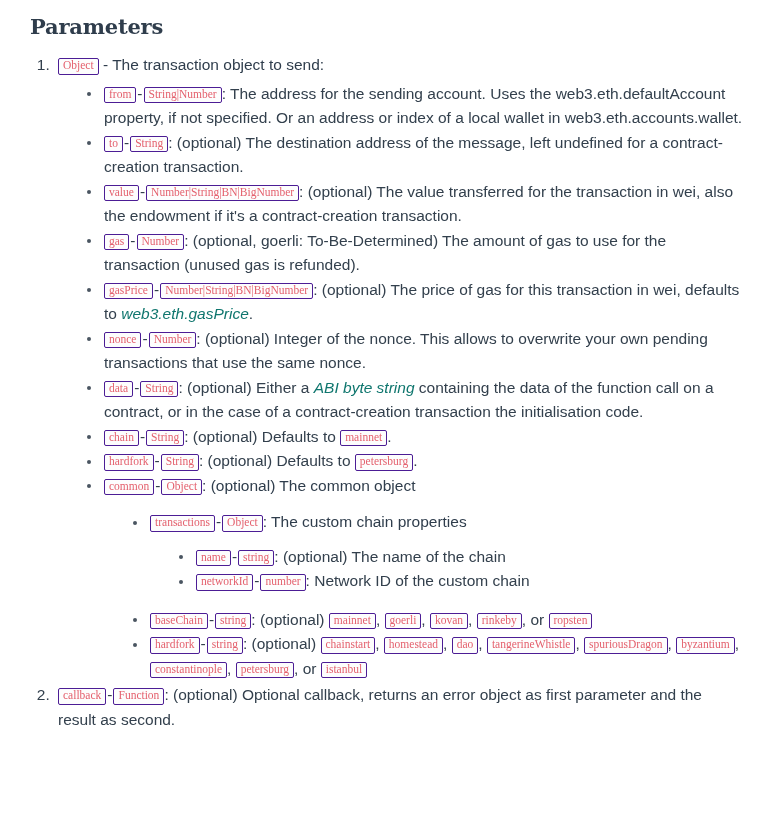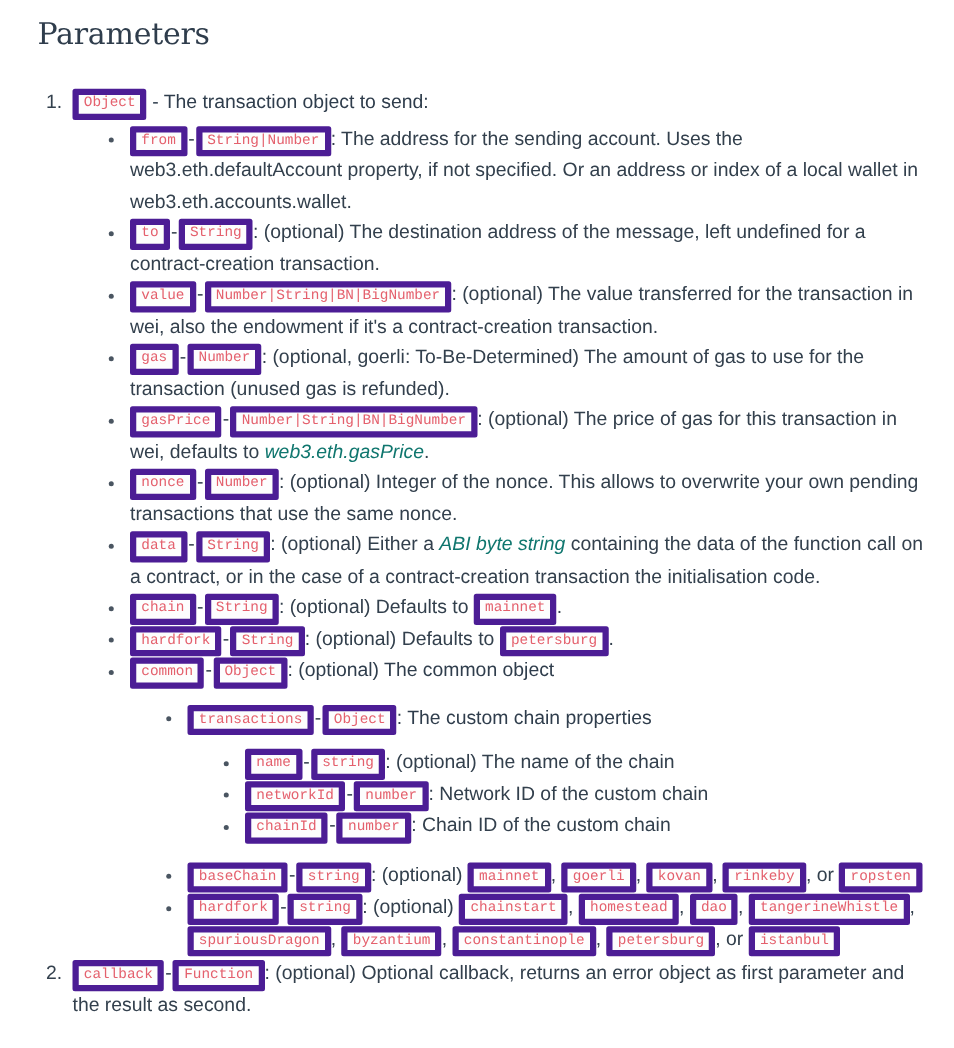--- a/index.html
+++ b/index.html
@@ -12,25 +12,25 @@
     color: #33404d;
     font-size: 15.5px;
     line-height: 24.5px;
     overflow: hidden;
   }
 
   .page { padding: 6px 20px 0 22px; }
 
   h2.page-title {
     font-family: "DejaVu Serif", "Liberation Serif", serif;
-    font-size: 24px;
-    font-weight: 400;
+    font-size: 21px;
+    font-weight: 700;
     color: #2f3d4c;
     letter-spacing: -0.2px;
-    margin: 8px 0 30px 8px;
+    margin: 8px 0 13px 8px;
     line-height: 26px;
   }
 
   ol.params {
     margin: 0;
     padding-left: 32px;
     list-style-type: decimal;
   }
   ol.params > li {
     margin: 0 0 2px 0;
@@ -62,25 +62,25 @@
     position: absolute;
     left: -15px;
     top: 10.5px;
     width: 4px;
     height: 4px;
     background: #4a5561;
     border-radius: 50%;
   }
 
   code, .code {
-    font-family: Liberation Mono, monospace;
+    font-family: Liberation Serif, serif;
     font-size: 11.5px;
     color: #e4606d;
     background: #fdfdfd;
-    border: 5px solid #4c1d95;
+    border: 1px solid #4c1d95;
     border-radius: 2px;
     padding: 1px 4px 2px 4px;
     white-space: nowrap;
     line-height: 1;
     display: inline-block;
     vertical-align: 1px;
   }
 
   .dash { color: #33404d; padding: 0 1px; }
 
@@ -153,23 +153,20 @@
             <li>
               <code class="code">transactions</code><span class="dash">-</span><code class="code">Object</code><span class="bold">: The custom chain properties</span>
 
               <ul class="lvl3">
                 <li>
                   <code class="code">name</code><span class="dash">-</span><code class="code">string</code><span>: (optional) The name of the chain</span>
                 </li>
                 <li>
                   <code class="code">networkId</code><span class="dash">-</span><code class="code">number</code><span>: Network ID of the custom chain</span>
                 </li>
-                <li>
-                  <code class="code">chainId</code><span class="dash">-</span><code class="code">number</code><span>: Chain ID of the custom chain</span>
-                </li>
               </ul>
 
               <div class="spacer-block"></div>
             </li>
 
             <li>
               <code class="code">baseChain</code><span class="dash">-</span><code class="code">string</code><span>: (optional) </span><span><code class="code">mainnet</code><span>, </span><code class="code">goerli</code><span>, </span><code class="code">kovan</code><span>, </span><code class="code">rinkeby</code><span>, or </span><code class="code">ropsten</code></span>
             </li>
 
             <li>

